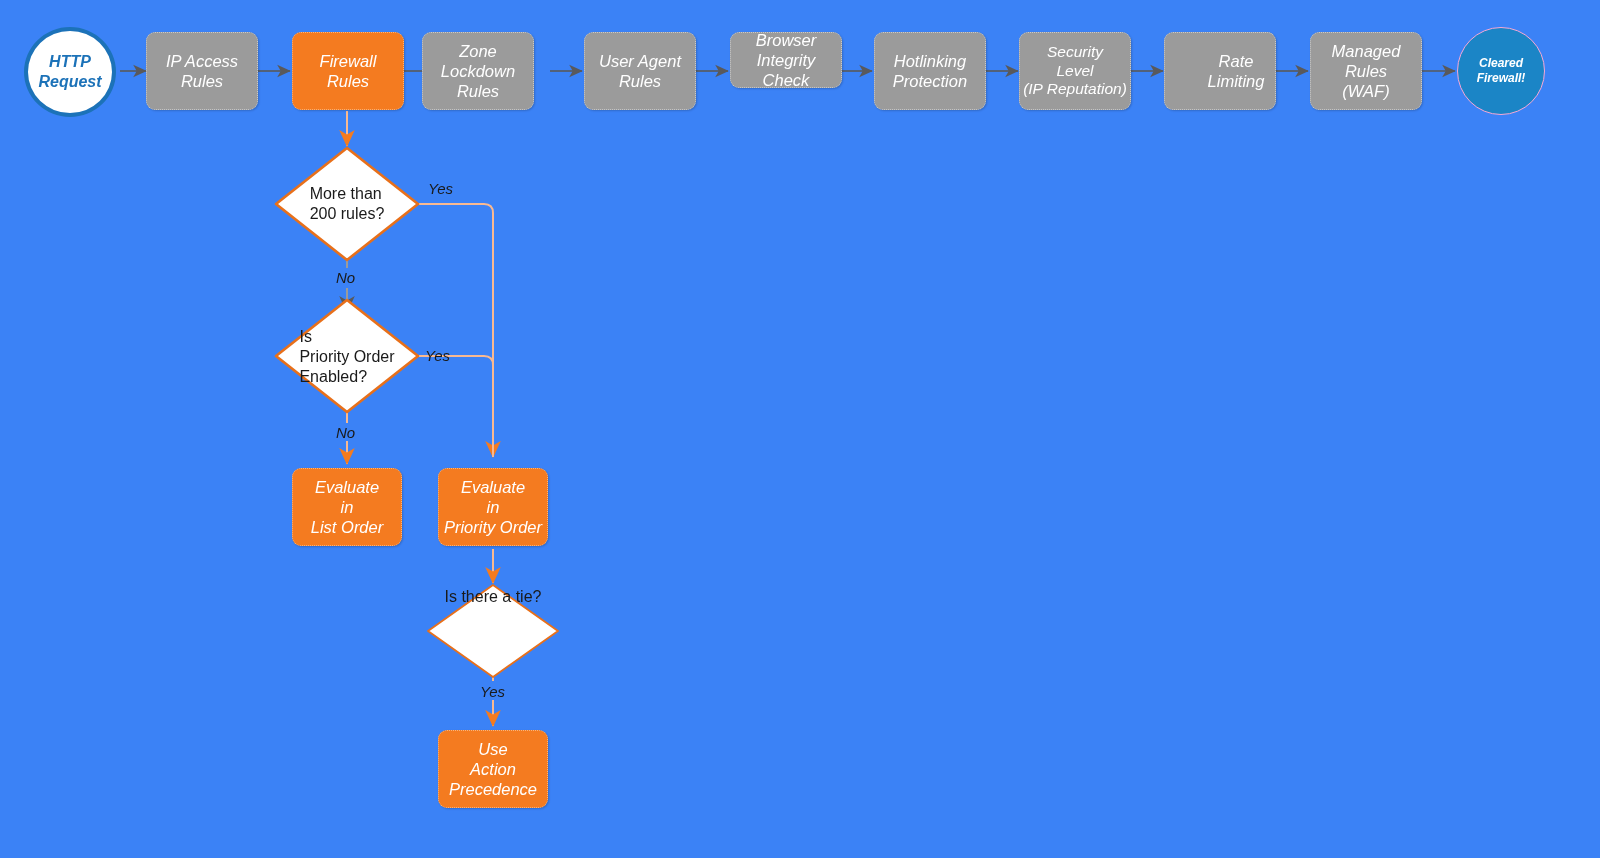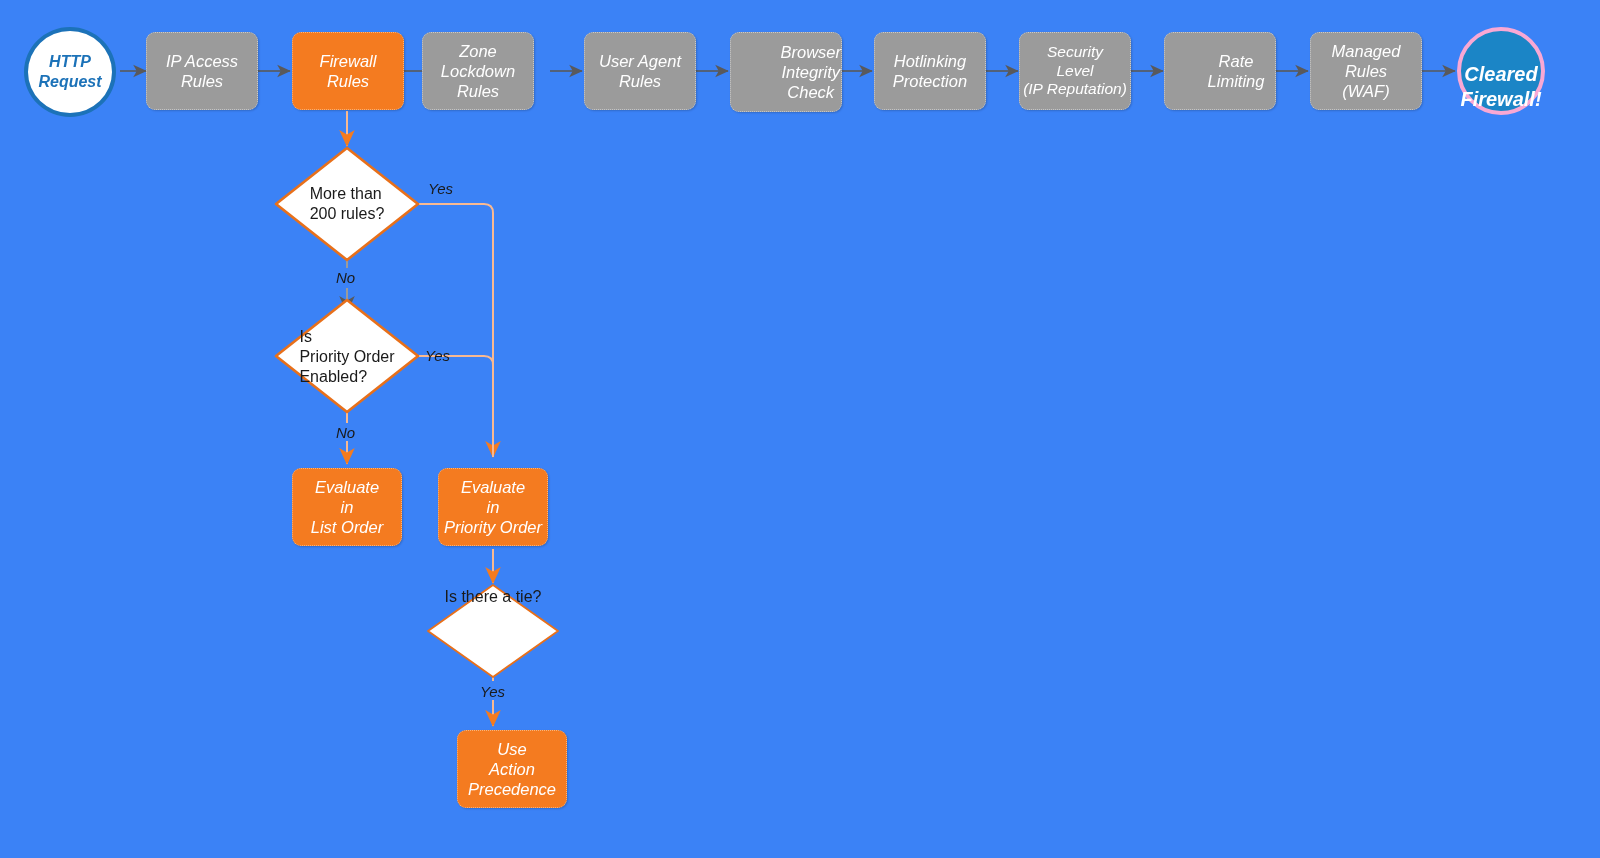--- a/index.html
+++ b/index.html
@@ -43,26 +43,25 @@
     background: #ffffff;
     border: 4px solid #1c72b8;
     color: #1c72b8;
     font-style: italic;
     font-weight: bold;
     font-size: 16px;
   }
   .circle-solid {
     border-radius: 50%;
     background: #1b85c6;
-    border: 4px solid #f9a8d4;
+    border: 1px solid #f9a8d4;
     color: #ffffff;
     font-style: italic;
     font-weight: bold;
-    font-size: 20px;
-    align-items: flex-end;
+    font-size: 12px;
   }
   
   .box {
     border-radius: 9px;
     font-style: italic;
     font-size: 16.5px;
     color: #ffffff;
     box-shadow: 1px 1px 2px rgba(0,0,0,0.18);
   }
   .box.gray {
@@ -179,21 +178,21 @@
     <span class="txt">Zone
 Lockdown
 Rules</span>
   </div>
 
   <div class="node box gray" style="left:584px; top:32px; width:112px; height:78px;">
     <span class="txt">User Agent
 Rules</span>
   </div>
 
-  <div class="node box gray" style="left:730px; top:32px; width:112px; height:80px;justify-content:flex-end;">
+  <div class="node box gray" style="left:730px; top:32px; width:112px; height:56px;">
     <span class="txt">Browser
 Integrity
 Check</span>
   </div>
 
   <div class="node box gray" style="left:874px; top:32px; width:112px; height:78px;">
     <span class="txt">Hotlinking
 Protection</span>
   </div>
 
@@ -239,21 +238,21 @@
 in
 List Order</span>
   </div>
 
   <div class="node box orange" style="left:438px; top:468px; width:110px; height:78px;">
     <span class="txt">Evaluate
 in
 Priority Order</span>
   </div>
 
-  <div class="node box orange" style="left:438px; top:730px; width:110px; height:78px;margin-left:19px;">
+  <div class="node box orange" style="left:438px; top:730px; width:110px; height:78px;">
     <span class="txt">Use
 Action
 Precedence</span>
   </div>
 
   <div class="edge-label" style="left:428px; top:180px;">
     <span>Yes</span>
   </div>
 
   <div class="edge-label" style="left:336px; top:269px;">

